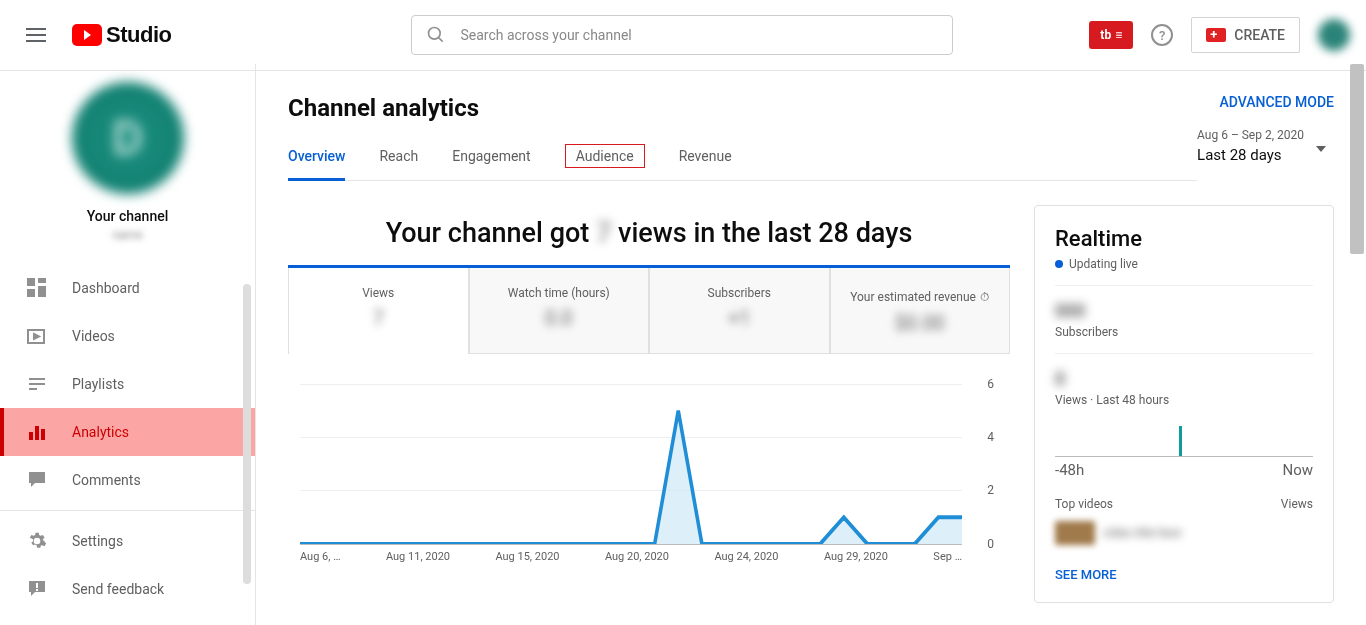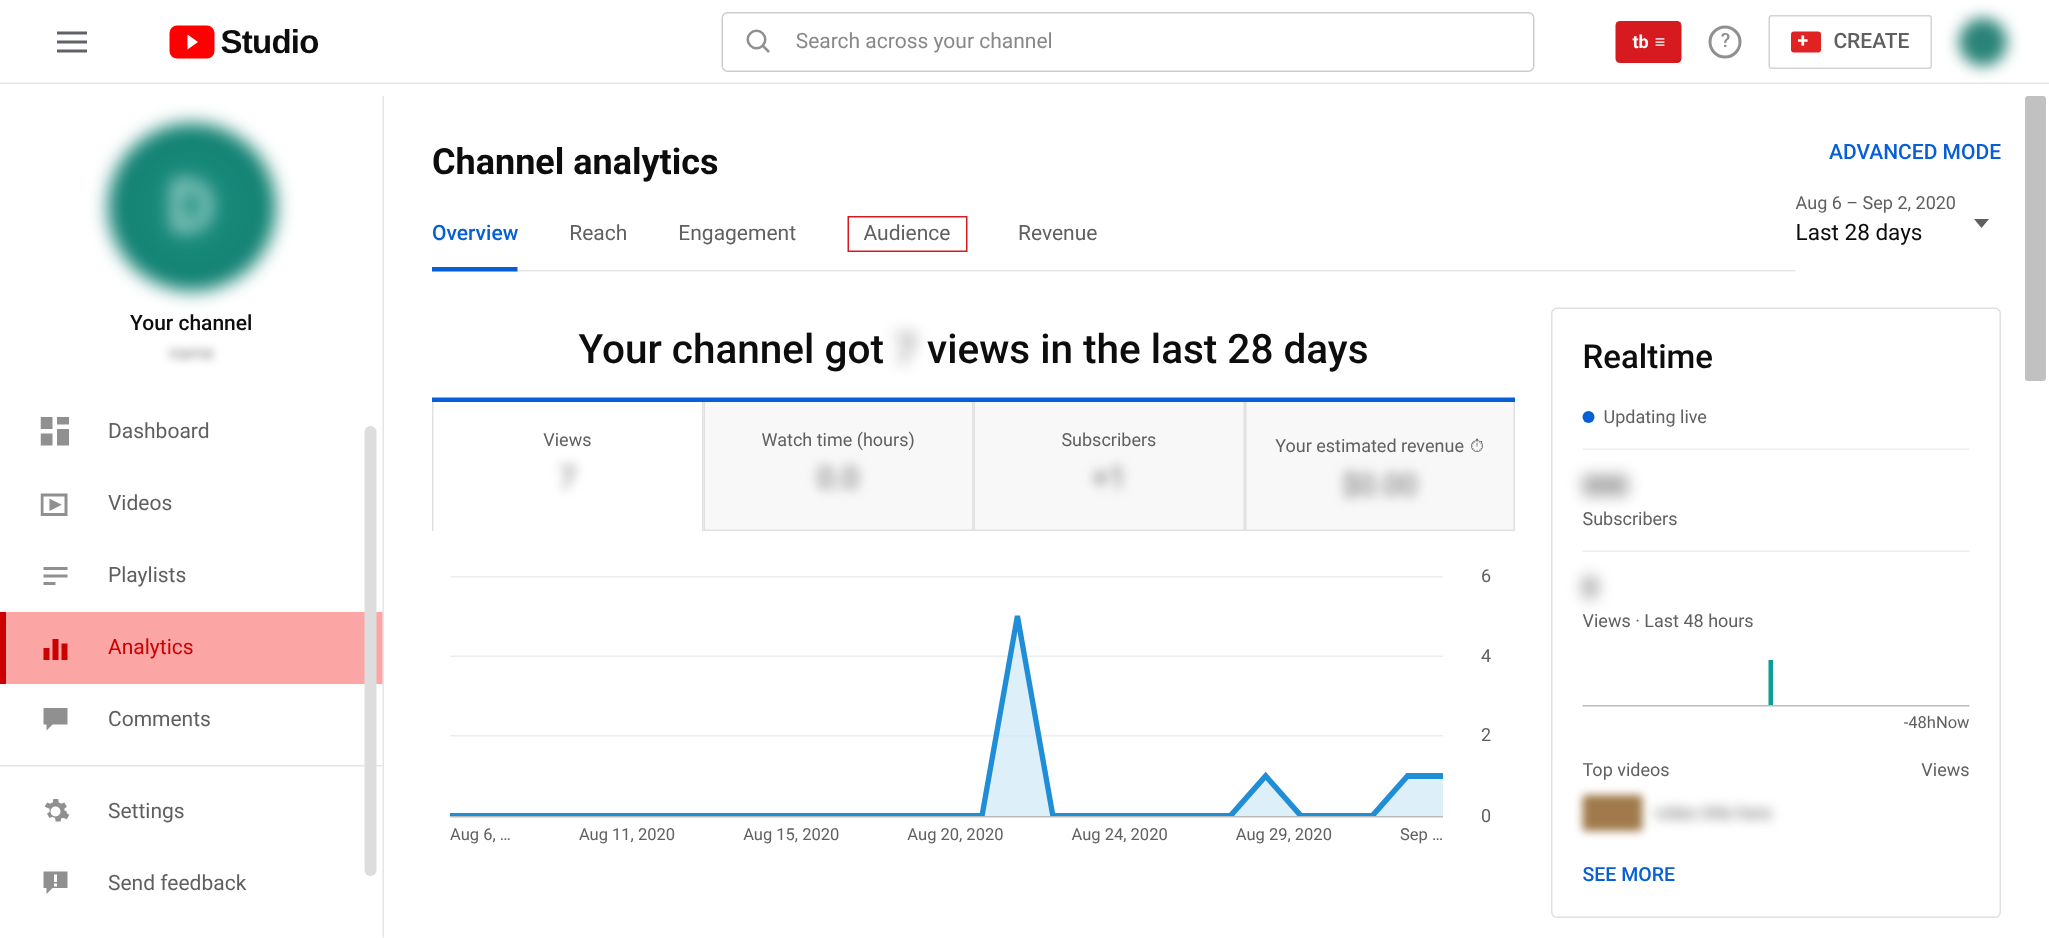--- a/index.html
+++ b/index.html
@@ -1,17 +1,17 @@
 <!DOCTYPE html>
 <html><head>
 <meta charset="utf-8">
 <style>
   * { box-sizing: border-box; margin: 0; padding: 0; }
   body { font-family: Roboto, Arial, sans-serif; background: #fff; color: #0d0d0d; overflow: hidden; width: 1366px; height: 625px; }
-  .header { height: 56px; border-bottom: 1px solid #e5e5e5; display: flex; align-items: center; padding: 0 28px; gap: 29px; }
+  .header { height: 71px; border-bottom: 1px solid #e5e5e5; display: flex; align-items: center; padding: 0 16px; }
   .menu-btn { width: 40px; height: 40px; display:flex; align-items:center; justify-content:center; cursor:pointer; }
   .menu-icon { width:20px; height:2px; background:#5f6368; position:relative; }
   .menu-icon::before, .menu-icon::after { content:""; position:absolute; left:0; width:20px; height:2px; background:#5f6368; }
   .menu-icon::before{ top:-6px; } .menu-icon::after{ top:6px; }
   .logo { display:flex; align-items:center; margin-left: 16px; gap: 2px; }
   .logo .yt { width: 30px; height: 22px; background:#ff0000; border-radius: 5px; display:flex; align-items:center; justify-content:center; }
   .logo .yt::after { content:""; border-left:7px solid #fff; border-top:5px solid transparent; border-bottom:5px solid transparent; }
   .logo .text { font-weight: 700; font-size: 22px; letter-spacing: -0.5px; margin-left:2px; font-family: Arial, sans-serif;}
   .searchbar { margin-left: 240px; width: 542px; height: 40px; border:1px solid #ccc; border-radius:4px; display:flex; align-items:center; padding:0 14px; gap:14px; color:#888; }
   .header-right { margin-left:auto; display:flex; align-items:center; gap: 18px; }
@@ -64,27 +64,27 @@
   .chart{ position:relative; height:160px; }
   .grid-line{ position:absolute; left:0; right:36px; border-top:1px solid #eee;}
   .y-label{ position:absolute; right:4px; font-size:12px; color:#606060; transform:translateY(-50%);}
   .x-labels{ display:flex; justify-content:space-between; font-size:11px; color:#606060; margin-top:6px; padding-right:36px;}
   svg.plot{ position:absolute; left:0; right:36px; top:0; bottom:0; width:calc(100% - 36px); height:100%;}
 
   .right-col{ width:300px; display:flex; flex-direction:column; gap: 4px;}
   .realtime{ padding:20px;}
   .realtime h3{ font-size:22px; font-weight:500;}
   .live-dot{ width:8px;height:8px; background:#065fd4; border-radius:50%; display:inline-block; margin-right:6px;}
-  .rt-sub{ font-size:12px; color:#606060; margin-top:20px;}
+  .rt-sub{ font-size:12px; color:#606060; margin-top:6px;}
   .rt-sep{ height:1px; background:#eee; margin:14px 0;}
   .rt-stat .blur{ filter:blur(5px); font-size:18px;}
   .rt-stat .lbl{ font-size:12px; color:#606060; margin-top:4px;}
   .spark{ height:40px; border-bottom:1px solid #bbb; margin-top:10px; position:relative;}
   .spark .bar{ position:absolute; bottom:0; width:3px; background:#0f9d9a; left:48%; height:30px;}
-  .spark-labels{ display:flex; justify-content:flex-end; font-size:11px; color:#606060; margin-top:4px;}
+  .spark-labels{ display:flex; justify-content:space-between; font-size:15px; color:#606060; margin-top:4px;}
   .top-videos-hdr{display:flex; justify-content:space-between; font-size:12px; color:#606060; margin-top:18px;}
   .top-video{ display:flex; align-items:center; gap:8px; margin-top:10px;}
   .top-video .thumb{ width:40px; height:24px; background:#a07a4a; filter:blur(3px); border-radius:2px;}
   .top-video .title{ font-size:12px; color:#606060; filter:blur(4px);}
   .see-more{ color:#065fd4; font-size:13px; font-weight:500; margin-top:22px;}
   .page-scroll{ position:absolute; right:2px; top:0; width:14px; height:190px; background:#c1c1c1; border-radius:2px;}
 </style>
 </head>
 <body>
 

